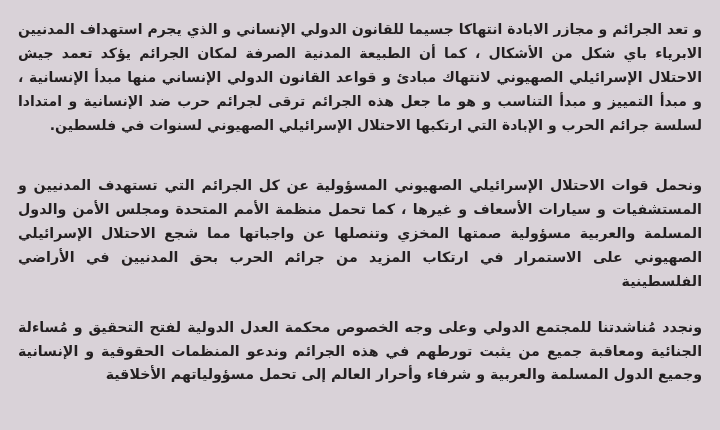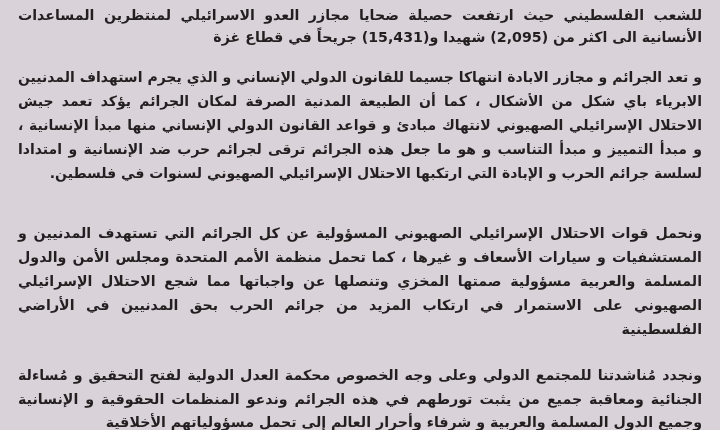--- a/index.html
+++ b/index.html
@@ -63,19 +63,18 @@
     right: 0;
     bottom: 0;
     height: 0;
   }
 </style>
 </head>
 <body>
 
 <div class="page">
   <div class="doc-body">
-    <p class="para p1">للشعب الفلسطيني حيث ارتفعت حصيلة ضحايا مجازر العدو الاسرائيلي لمنتظرين المساعدات الأنسانية الى اكثر من (2,095) شهيدا و(15,431) جريحاً في قطاع غزة</p>
     <p class="para p2">و تعد الجرائم و مجازر الابادة انتهاكا جسيما للقانون الدولي الإنساني و الذي يجرم استهداف المدنيين الابرياء باي شكل من الأشكال ، كما أن الطبيعة المدنية الصرفة لمكان الجرائم يؤكد تعمد جيش الاحتلال الإسرائيلي الصهيوني لانتهاك مبادئ و قواعد القانون الدولي الإنساني منها مبدأ الإنسانية ، و مبدأ التمييز و مبدأ التناسب و هو ما جعل هذه الجرائم ترقى لجرائم حرب ضد الإنسانية و امتدادا لسلسة جرائم الحرب و الإبادة التي ارتكبها الاحتلال الإسرائيلي الصهيوني لسنوات في فلسطين.</p>
     <p class="para p3">ونحمل قوات الاحتلال الإسرائيلي الصهيوني المسؤولية عن كل الجرائم التي تستهدف المدنيين و المستشفيات و سيارات الأسعاف و غيرها ، كما تحمل منظمة الأمم المتحدة ومجلس الأمن والدول المسلمة والعربية مسؤولية صمتها المخزي وتنصلها عن واجباتها مما شجع الاحتلال الإسرائيلي الصهيوني على الاستمرار في ارتكاب المزيد من جرائم الحرب بحق المدنيين في الأراضي الفلسطينية</p>
     <p class="para p4">ونجدد مُناشدتنا للمجتمع الدولي وعلى وجه الخصوص محكمة العدل الدولية لفتح التحقيق و مُساءلة الجنائية ومعاقبة جميع من يثبت تورطهم في هذه الجرائم وندعو المنظمات الحقوقية و الإنسانية وجميع الدول المسلمة والعربية و شرفاء وأحرار العالم إلى تحمل مسؤولياتهم الأخلاقية</p>
   </div>
   <div class="clip-bottom"></div>
 </div>
 
 </body></html>

